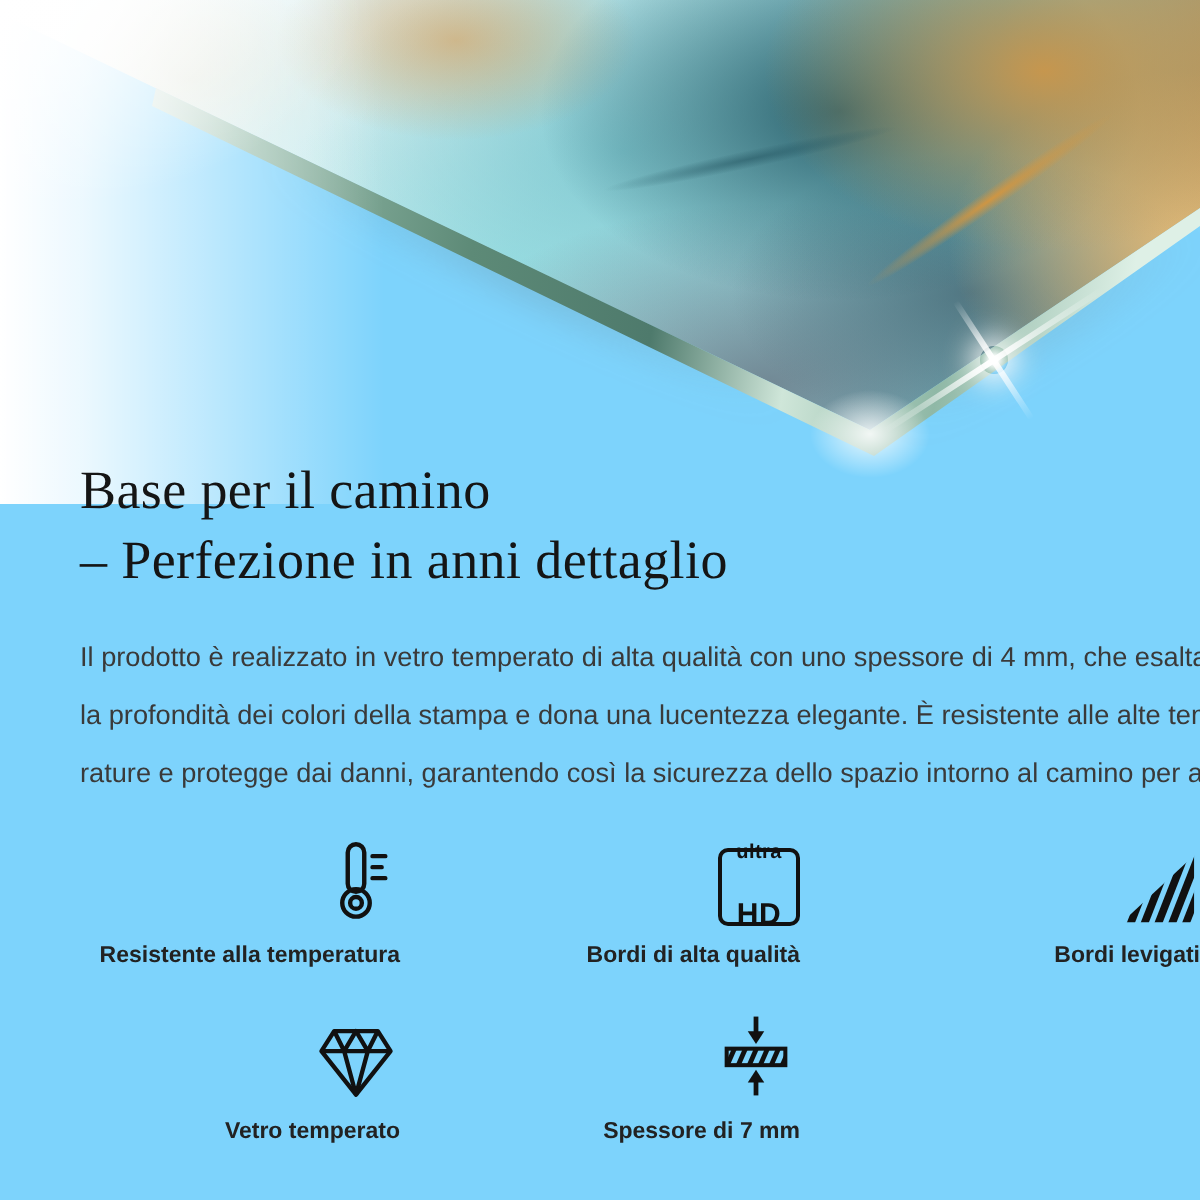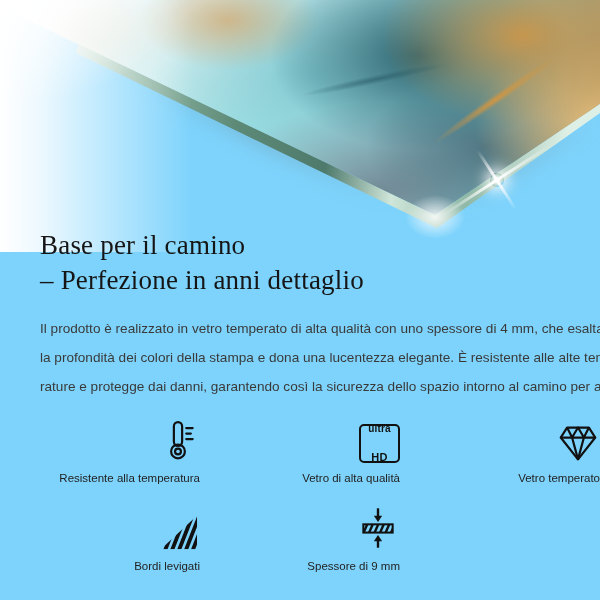--- a/index.html
+++ b/index.html
@@ -62,26 +62,26 @@
   .desc{position:absolute;left:40px;top:314px;width:528px;font-size:13.6px;
     line-height:29px;color:#3a3a3a;}
   .desc div{white-space:nowrap;}
 
   
   .features{position:absolute;left:0;top:396px;width:600px;
     display:grid;grid-template-columns:repeat(3,1fr);grid-auto-rows:88px;}
   .feature{display:flex;flex-direction:column;align-items:flex-end;justify-content:flex-end;}
   .icon-box{height:50px;display:flex;align-items:flex-end;justify-content:center;}
   .feature svg{display:block;}
-  .feature .label{margin-top:9px;font-size:11.5px;color:#222;}
+  .feature .label{margin-top:9px;font-size:11.5px;color:#222;font-weight:bold;}
   .uhd{width:37px;height:35px;border:2.6px solid #111;border-radius:5px;
     display:flex;flex-direction:column;align-items:center;justify-content:center;
     font-weight:bold;color:#111;line-height:1;}
   .uhd .t1{font-size:10px;letter-spacing:.2px;}
-  .uhd .t2{font-size:11px;margin-top:18px;letter-spacing:.3px;}
+  .uhd .t2{font-size:15px;margin-top:18px;letter-spacing:.3px;}
 </style>
 </head>
 <body>
 
 <div class="page">
 
   <div class="hero">
     <div class="panel-shadow shadow-left"></div>
     <div class="panel-shadow shadow-right"></div>
     <div class="panel-face">
@@ -125,53 +125,53 @@
       <div class="label">Resistente alla temperatura</div>
     </div>
 
     <div class="feature">
       <div class="icon-box">
         <div class="uhd">
           <span class="t1">ultra</span>
           <span class="t2">HD</span>
         </div>
       </div>
-      <div class="label">Vetro di alta qualità</div>
+      <div class="label">Bordi di alta qualità</div>
     </div>
 
-
-    <div class="feature">
-      <div class="icon-box">
-        <svg width="44" height="40" viewBox="0 0 48 44" fill="none" stroke="#111" stroke-width="2.4" stroke-linejoin="round">
-          <path d="M12 5 H36 L43 16 L24 40 L5 16 Z"></path>
-          <path d="M5 16 H43 M12 5 L17.5 16 L24 5 L30.5 16 L36 5 M17.5 16 L24 40 M30.5 16 L24 40"></path>
-        </svg>
-      </div>
-      <div class="label">Vetro temperato</div>
-    </div>
 
     <div class="feature">
       <div class="icon-box">
         <svg width="42" height="38" viewBox="0 0 48 44" fill="none">
           <defs>
               <clipPath id="triClip">
                 <path d="M3 42 L45 42 L45 3 Z"></path>
               </clipPath>
             </defs>
           <g clip-path="url(#triClip)" stroke="#111" stroke-width="4.4">
             <path d="M-2 48 L16 2"></path>
               <path d="M6 48 L24 2"></path>
               <path d="M14 48 L32 2"></path>
             <path d="M22 48 L40 2"></path>
               <path d="M30 48 L48 2"></path>
               <path d="M38 48 L56 2"></path>
           </g>
         </svg>
       </div>
       <div class="label">Bordi levigati</div>
+    </div>
+
+    <div class="feature">
+      <div class="icon-box">
+        <svg width="44" height="40" viewBox="0 0 48 44" fill="none" stroke="#111" stroke-width="2.4" stroke-linejoin="round">
+          <path d="M12 5 H36 L43 16 L24 40 L5 16 Z"></path>
+          <path d="M5 16 H43 M12 5 L17.5 16 L24 5 L30.5 16 L36 5 M17.5 16 L24 40 M30.5 16 L24 40"></path>
+        </svg>
+      </div>
+      <div class="label">Vetro temperato</div>
     </div>
 
     <div class="feature">
       <div class="icon-box">
         <svg width="44" height="46" viewBox="0 0 48 48" fill="none">
           <defs>
               <clipPath id="barClip">
                 <rect x="8" y="20" width="32" height="9"></rect>
               </clipPath>
             </defs>
@@ -183,17 +183,17 @@
             <path d="M25 32 L32 16"></path>
               <path d="M31 32 L38 16"></path>
               <path d="M37 32 L44 16"></path>
           </g>
           <path d="M24 2.5 V11" stroke="#111" stroke-width="2.6"></path>
           <path d="M19.5 10.5 H28.5 L24 17.5 Z" fill="#111"></path>
           <path d="M24 45.5 V38" stroke="#111" stroke-width="2.6"></path>
           <path d="M19.5 38.5 H28.5 L24 31.5 Z" fill="#111"></path>
         </svg>
       </div>
-      <div class="label">Spessore di 9 mm</div>
+      <div class="label">Spessore di 7 mm</div>
     </div>
 
   </div>
 </div>
 
 </body></html>

